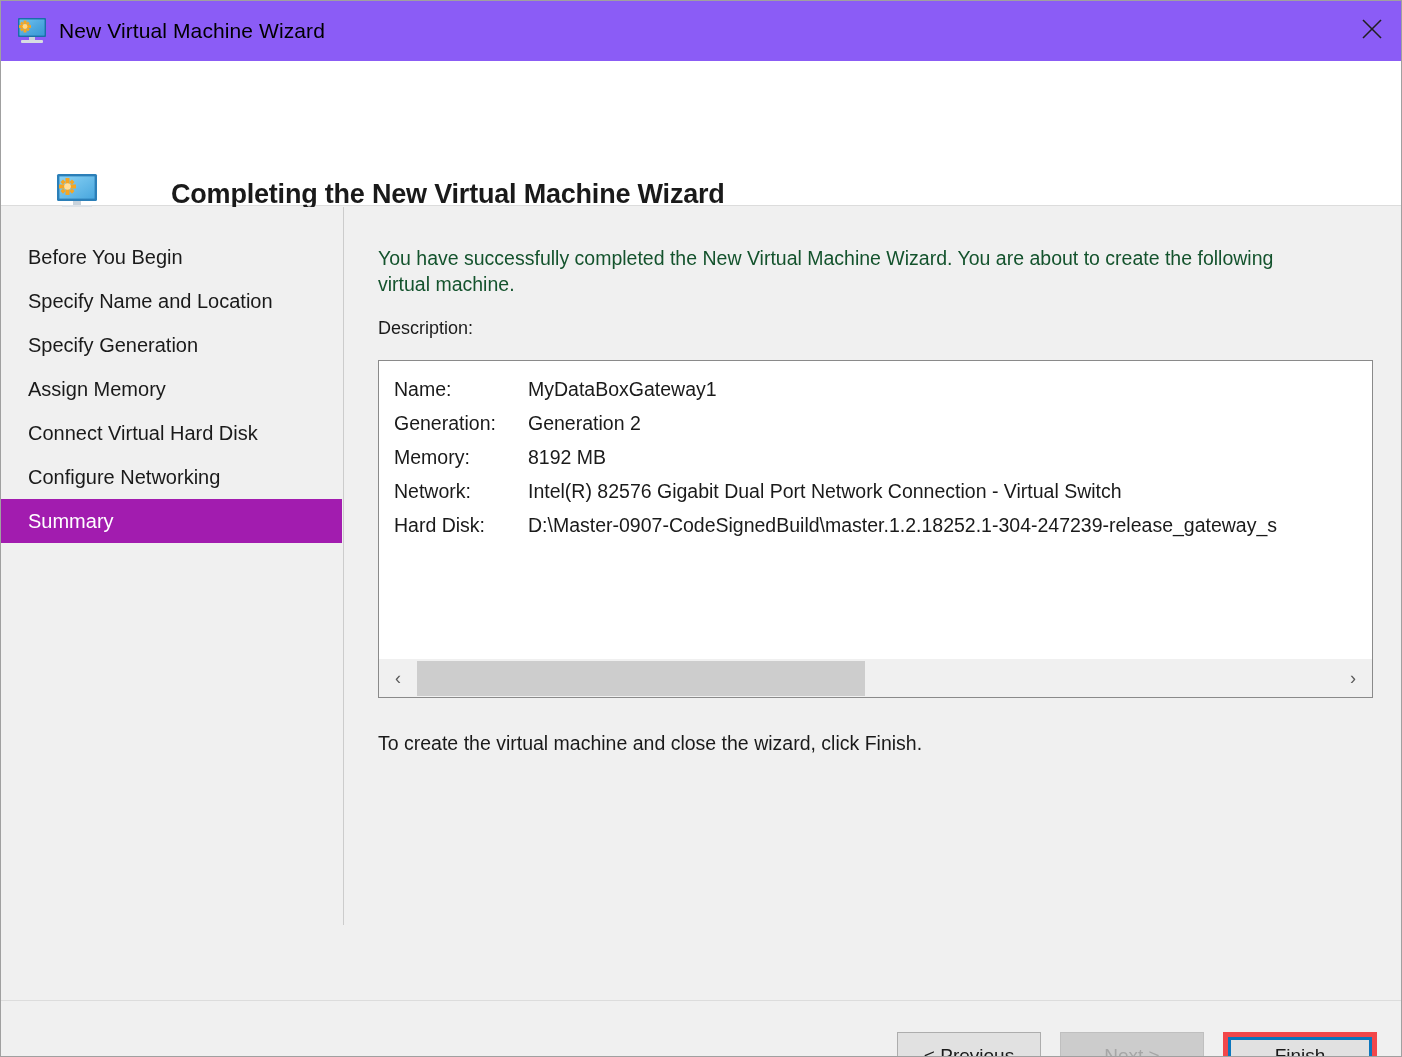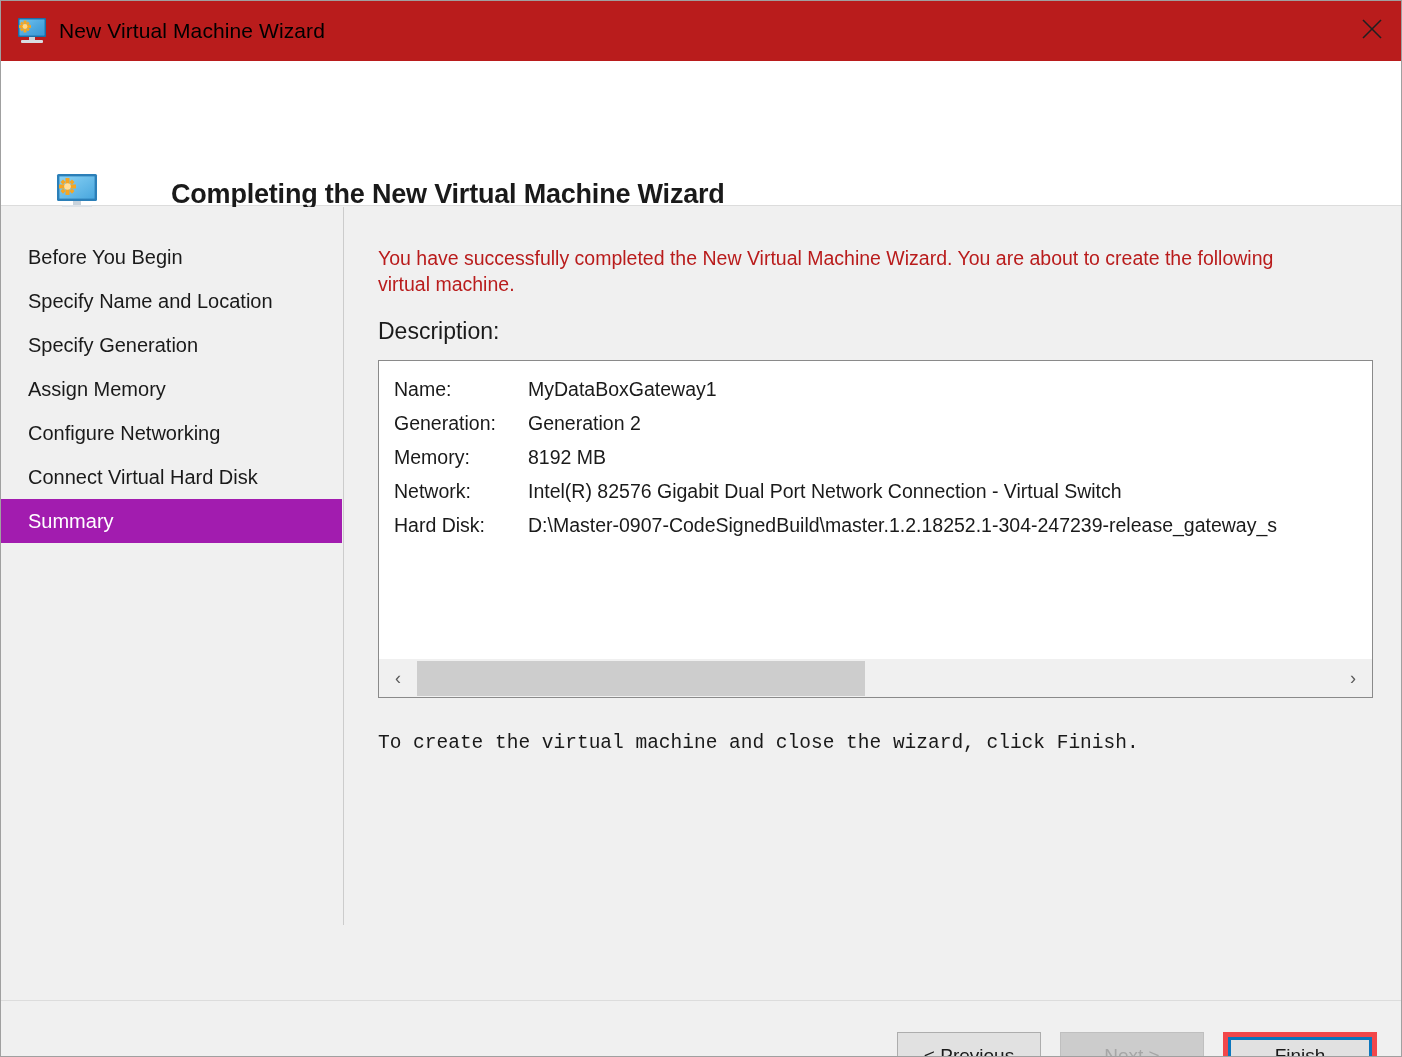--- a/index.html
+++ b/index.html
@@ -22,21 +22,21 @@
     border: 1px solid #a0a0a0;
     overflow: hidden;
   }
 
   
   .titlebar {
     position: absolute;
     left: 0; top: 0;
     width: 1402px;
     height: 60px;
-    background: #b91c1c;
+    background: #8b5cf6;
     display: flex;
     align-items: center;
   }
   .titlebar-icon {
     margin-left: 16px;
     width: 32px;
     height: 28px;
     position: relative;
     flex: none;
   }
@@ -134,27 +134,27 @@
     width: 1058px;
     height: 745px;
   }
   .intro-text {
     position: absolute;
     left: 33px;
     top: 38px;
     width: 915px;
     font-size: 19.5px;
     line-height: 26px;
-    color: #b91c1c;
+    color: #14532d;
   }
   .desc-label {
     position: absolute;
     left: 33px;
     top: 111px;
-    font-size: 23px;
+    font-size: 18px;
     color: #1a1a1a;
   }
 
   
   .desc-box {
     position: absolute;
     left: 33px;
     top: 153px;
     width: 995px;
     height: 338px;
@@ -221,21 +221,20 @@
     cursor: default;
   }
 
   .finish-hint {
     position: absolute;
     left: 33px;
     top: 525px;
     font-size: 19.5px;
     color: #1a1a1a;
     white-space: nowrap;
-    font-family: Liberation Mono, monospace;
   }
 
   
   .footer {
     position: absolute;
     left: 0;
     top: 999px;
     width: 1402px;
     height: 106px;
     background: #f0f0f0;
@@ -359,24 +358,24 @@
         <div class="sidebar-item">
           <span>Specify Name and Location</span>
         </div>
         <div class="sidebar-item">
           <span>Specify Generation</span>
         </div>
         <div class="sidebar-item">
           <span>Assign Memory</span>
         </div>
         <div class="sidebar-item">
+          <span>Connect Virtual Hard Disk</span>
+        </div>
+        <div class="sidebar-item">
           <span>Configure Networking</span>
-        </div>
-        <div class="sidebar-item">
-          <span>Connect Virtual Hard Disk</span>
         </div>
         <div class="sidebar-item selected">
           <span>Summary</span>
         </div>
       </div>
     </div>
 
     <div class="content">
 
       <div class="intro-text">You have successfully completed the New Virtual Machine Wizard. You are about to create the following virtual machine.</div>

